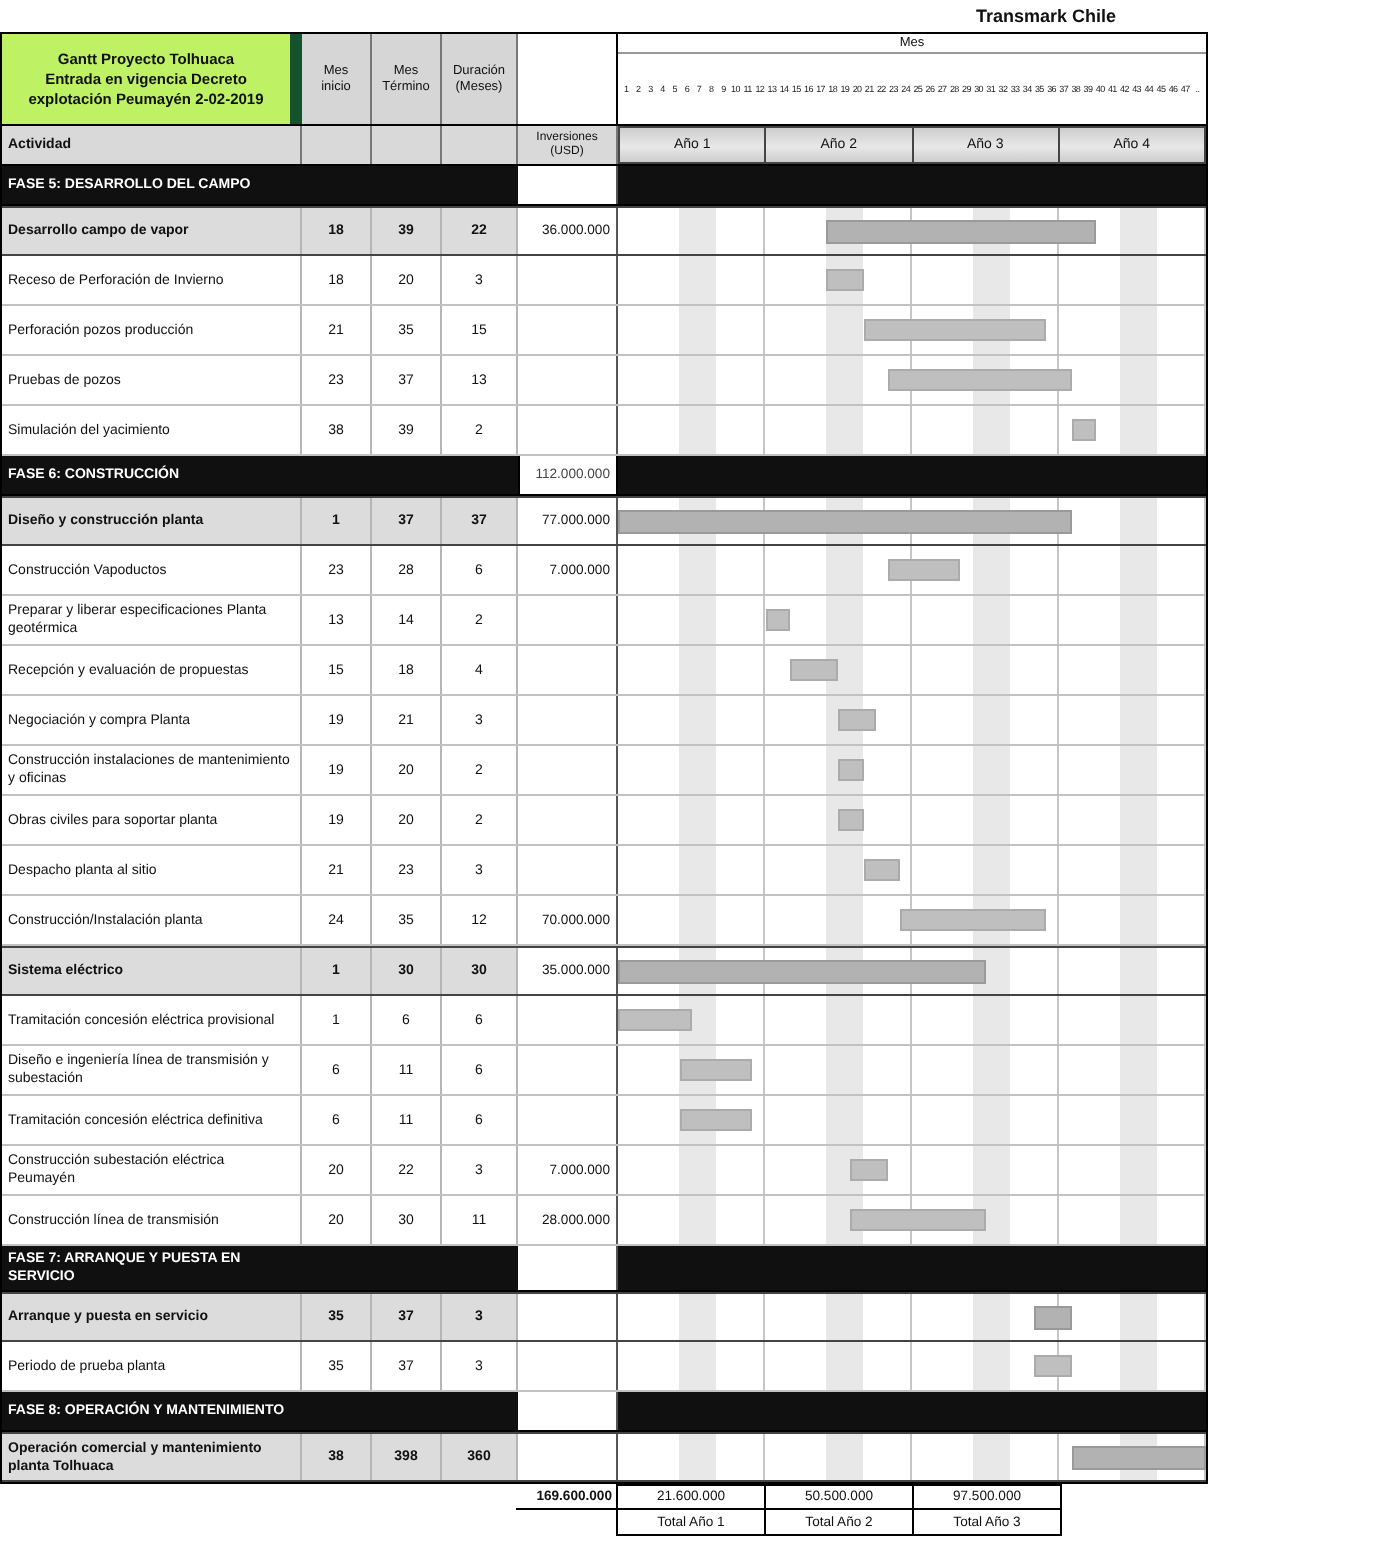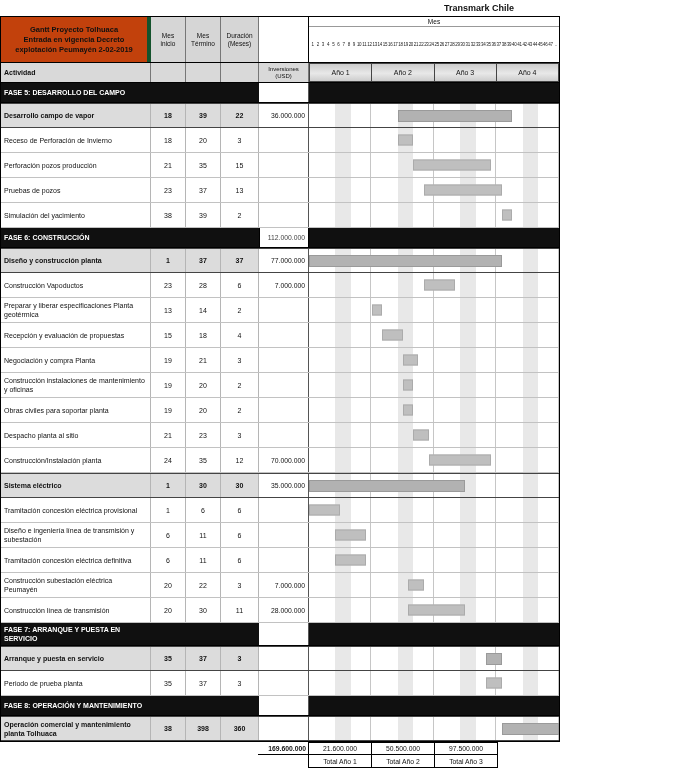--- a/index.html
+++ b/index.html
@@ -3,40 +3,40 @@
 <meta charset="utf-8">
 <style>
   * { box-sizing: border-box; margin: 0; padding: 0; }
   html,body { width: 700px; background: #ffffff; }
   body {
     height: 774px;
     font-family: "Liberation Sans", sans-serif;
     color: #111;
     overflow: hidden;
   }
-  .sheet { width: 560px; padding-top: 2px; }
+  .sheet { width: 604px; padding-top: 2px; }
   .company {
     height: 14px; text-align: right; padding-right: 46px;
     font-weight: bold; font-size: 9px; line-height: 12px;
   }
   .gtable { border: 1px solid #000; }
 
   
   .c-act { flex: 0 0 150px; width: 150px; }
   .c-num { flex: 0 0 35px;  width: 35px; }
   .c-dur { flex: 0 0 38px;  width: 38px; }
   .c-inv { flex: 0 0 50px;  width: 50px; }
   .c-gantt { flex: 1 1 auto; position: relative; }
 
   
   .hrow1 { display: flex; height: 46px; border-bottom: 1px solid #000; }
   .h-title {
     font-weight: bold; font-size: 7.5px; line-height: 10px; text-align: center;
     white-space: pre-line; display: flex; align-items: center; justify-content: center;
-    border-right: 4px solid #14532d; background: #c2410c; padding: 2px;
+    border-right: 6px solid #14532d; background: #bef264; padding: 2px;
   }
   .hcell {
     background: #d6d6d6; font-size: 6.5px; line-height: 8px; text-align: center;
     white-space: pre-line; display: flex; align-items: center; justify-content: center;
     border-right: 1px solid #777;
   }
   .hcell-empty { background: #fff; border-right: 1px solid #000; }
   .ghead { display: flex; flex-direction: column; background: #fff; }
   .mes-label { font-size: 6.5px; text-align: center; border-bottom: 1px solid #999; padding: 1px 0; }
   .month-numbers { flex: 1; display: flex; align-items: center; padding: 0 1px; }

